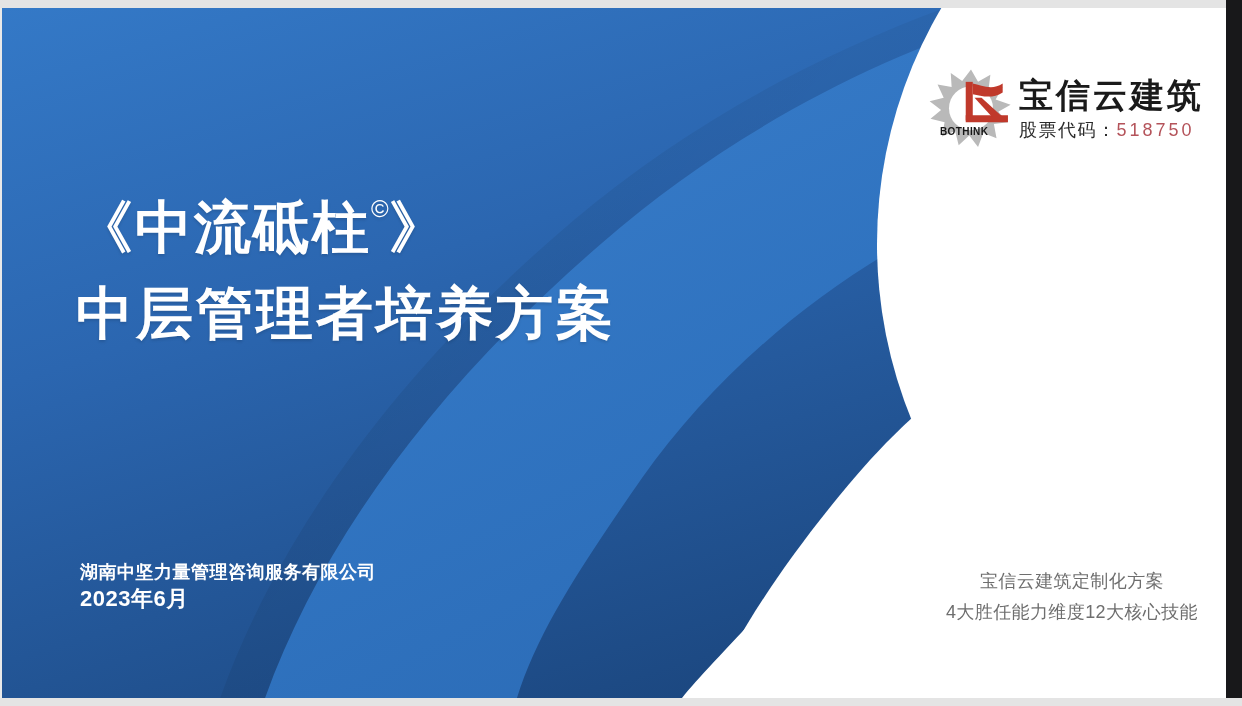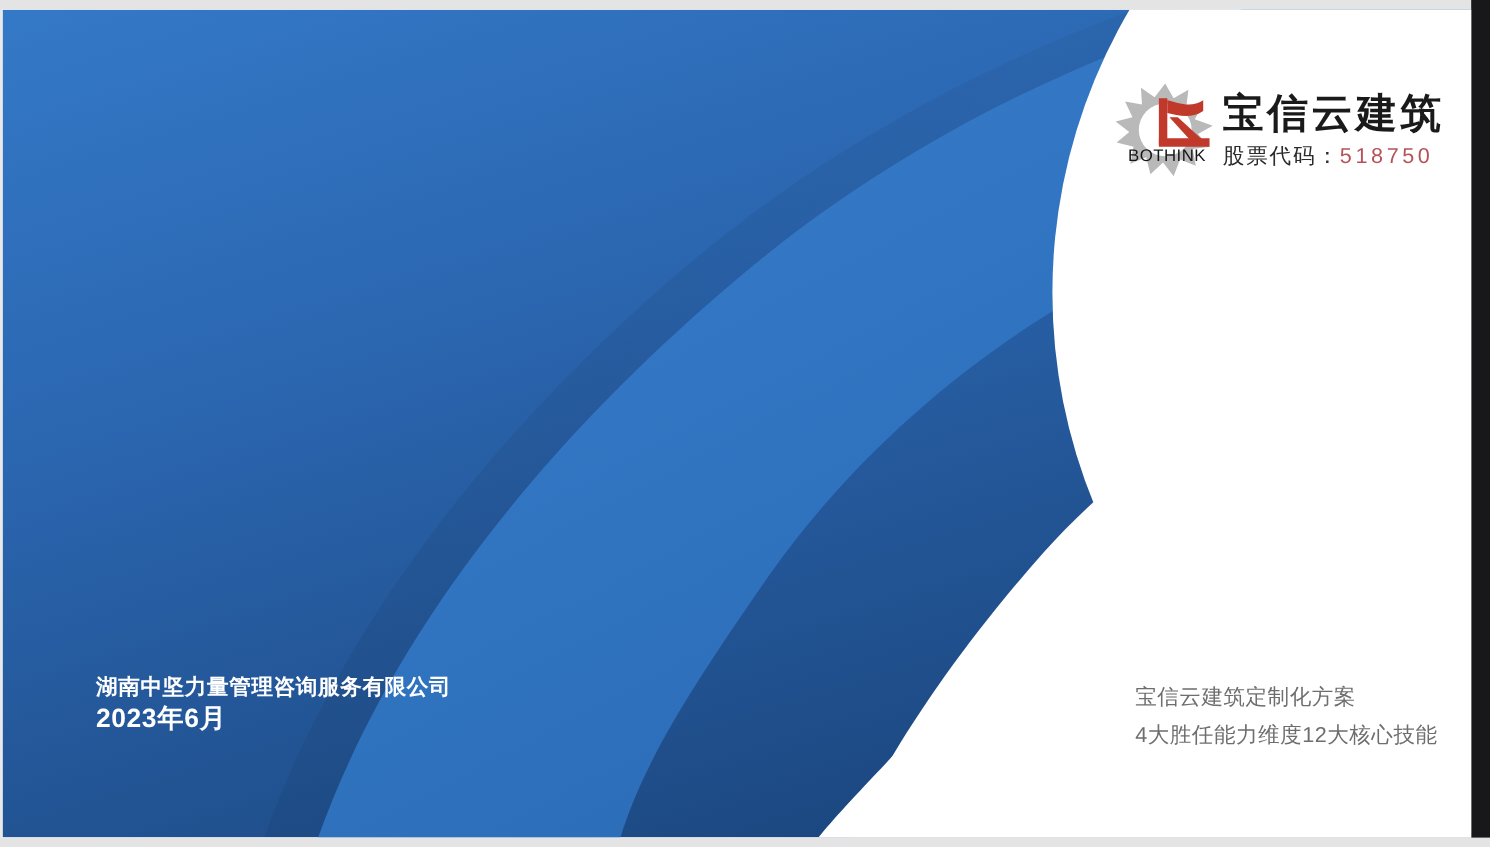--- a/index.html
+++ b/index.html
@@ -118,21 +118,21 @@
     font-size: 22px;
     font-weight: bold;
     letter-spacing: 0.5px;
     white-space: nowrap;
   }
 
   .footer-right {
     position: absolute;
     right: 28px;
     top: 558px;
-    text-align: left;
+    text-align: center;
   }
   .fr-line {
     color: #6e6e6e;
     font-size: 18px;
     line-height: 1.72;
     letter-spacing: 0.4px;
     white-space: nowrap;
   }
 
   
@@ -174,22 +174,22 @@
   }
   .brand-sub .code {
     color: #b4535a;
     letter-spacing: 3px;
     font-weight: normal;
   }
   .bothink-word {
     position: absolute;
     left: 13px;
     bottom: 17px;
-    font-size: 14px;
-    font-weight: normal;
+    font-size: 10px;
+    font-weight: bold;
     letter-spacing: 0.4px;
     color: #161616;
     white-space: nowrap;
   }
 </style>
 </head>
 <body>
 
 <div id="viewer">
 
@@ -280,20 +280,26 @@
 
         <div class="logo-text">
           <div class="brand-cn">宝信云建筑</div>
           <div class="brand-sub">
             <span>股票代码：</span>
             <span class="code">518750</span>
           </div>
         </div>
       </div>
 
+      <div class="title-block">
+        <div class="title-line1">
+          <span>《中流砥柱</span><span class="cmark">©</span><span>》</span>
+        </div>
+        <div class="title-line2">中层管理者培养方案</div>
+      </div>
 
       <div class="footer-left">
         <div class="company-name">湖南中坚力量管理咨询服务有限公司</div>
         <div class="slide-date">2023年6月</div>
       </div>
 
       <div class="footer-right">
         <div class="fr-line">宝信云建筑定制化方案</div>
         <div class="fr-line">4大胜任能力维度12大核心技能</div>
       </div>

